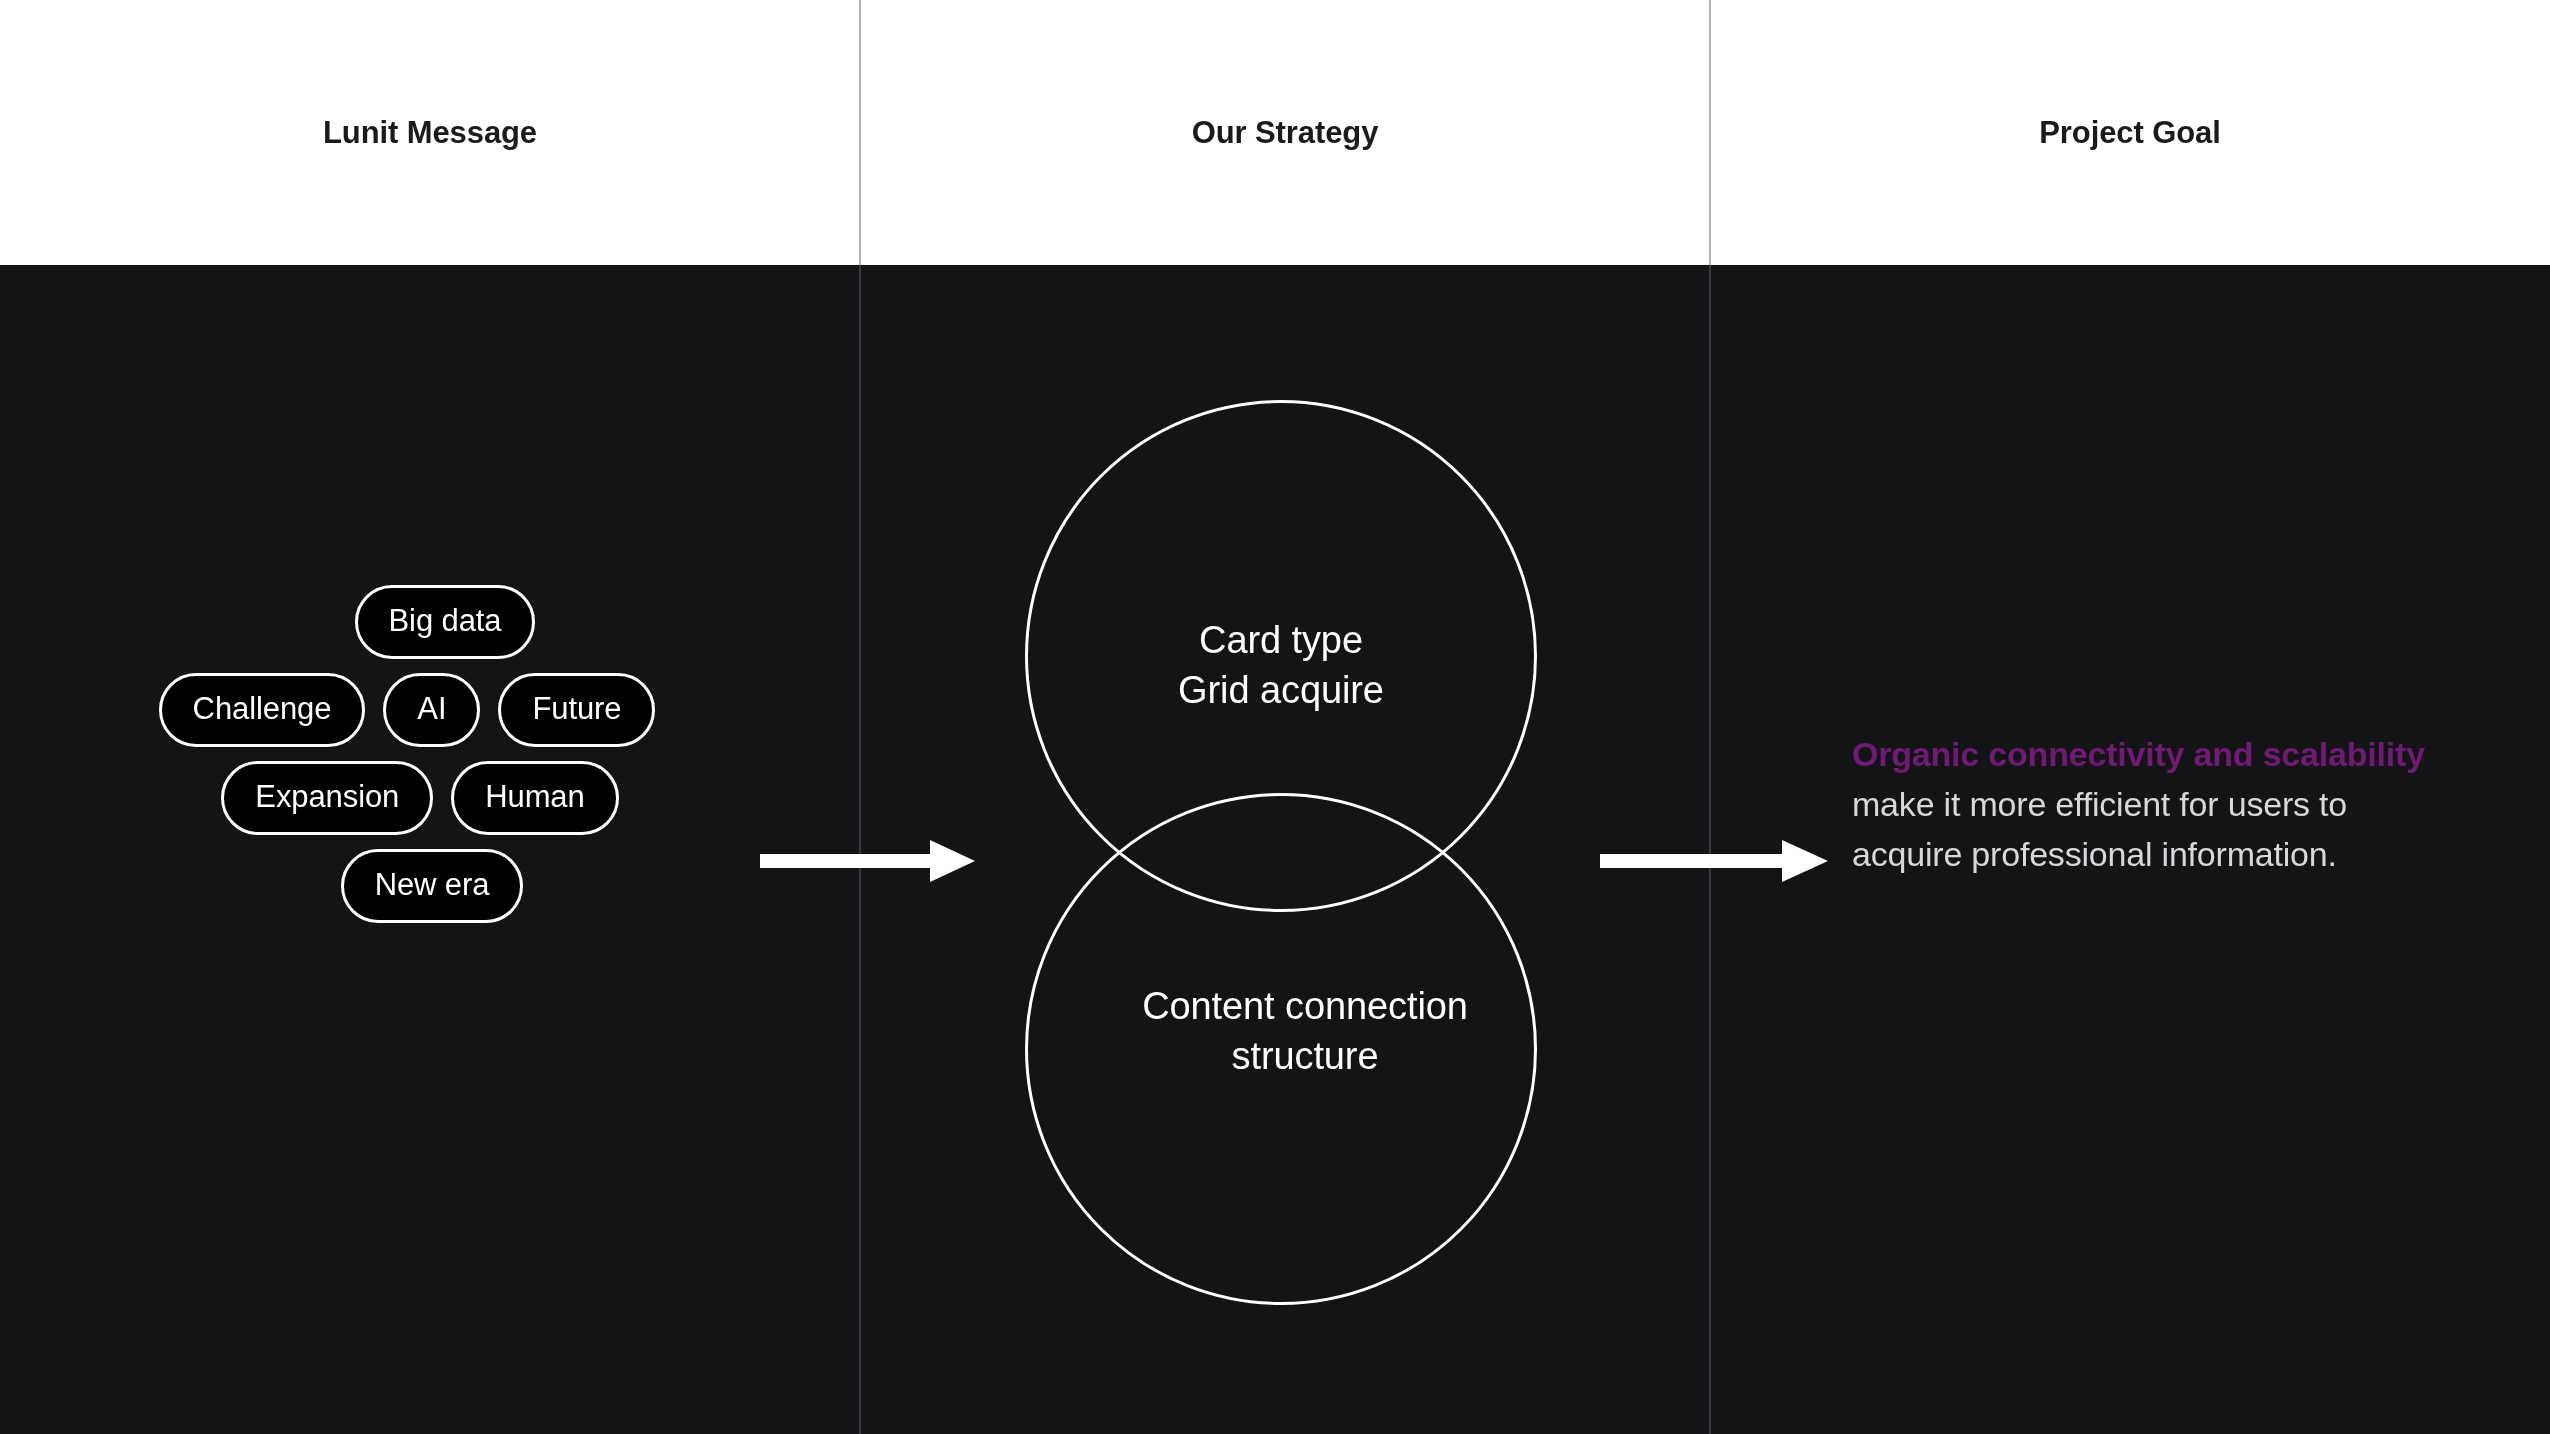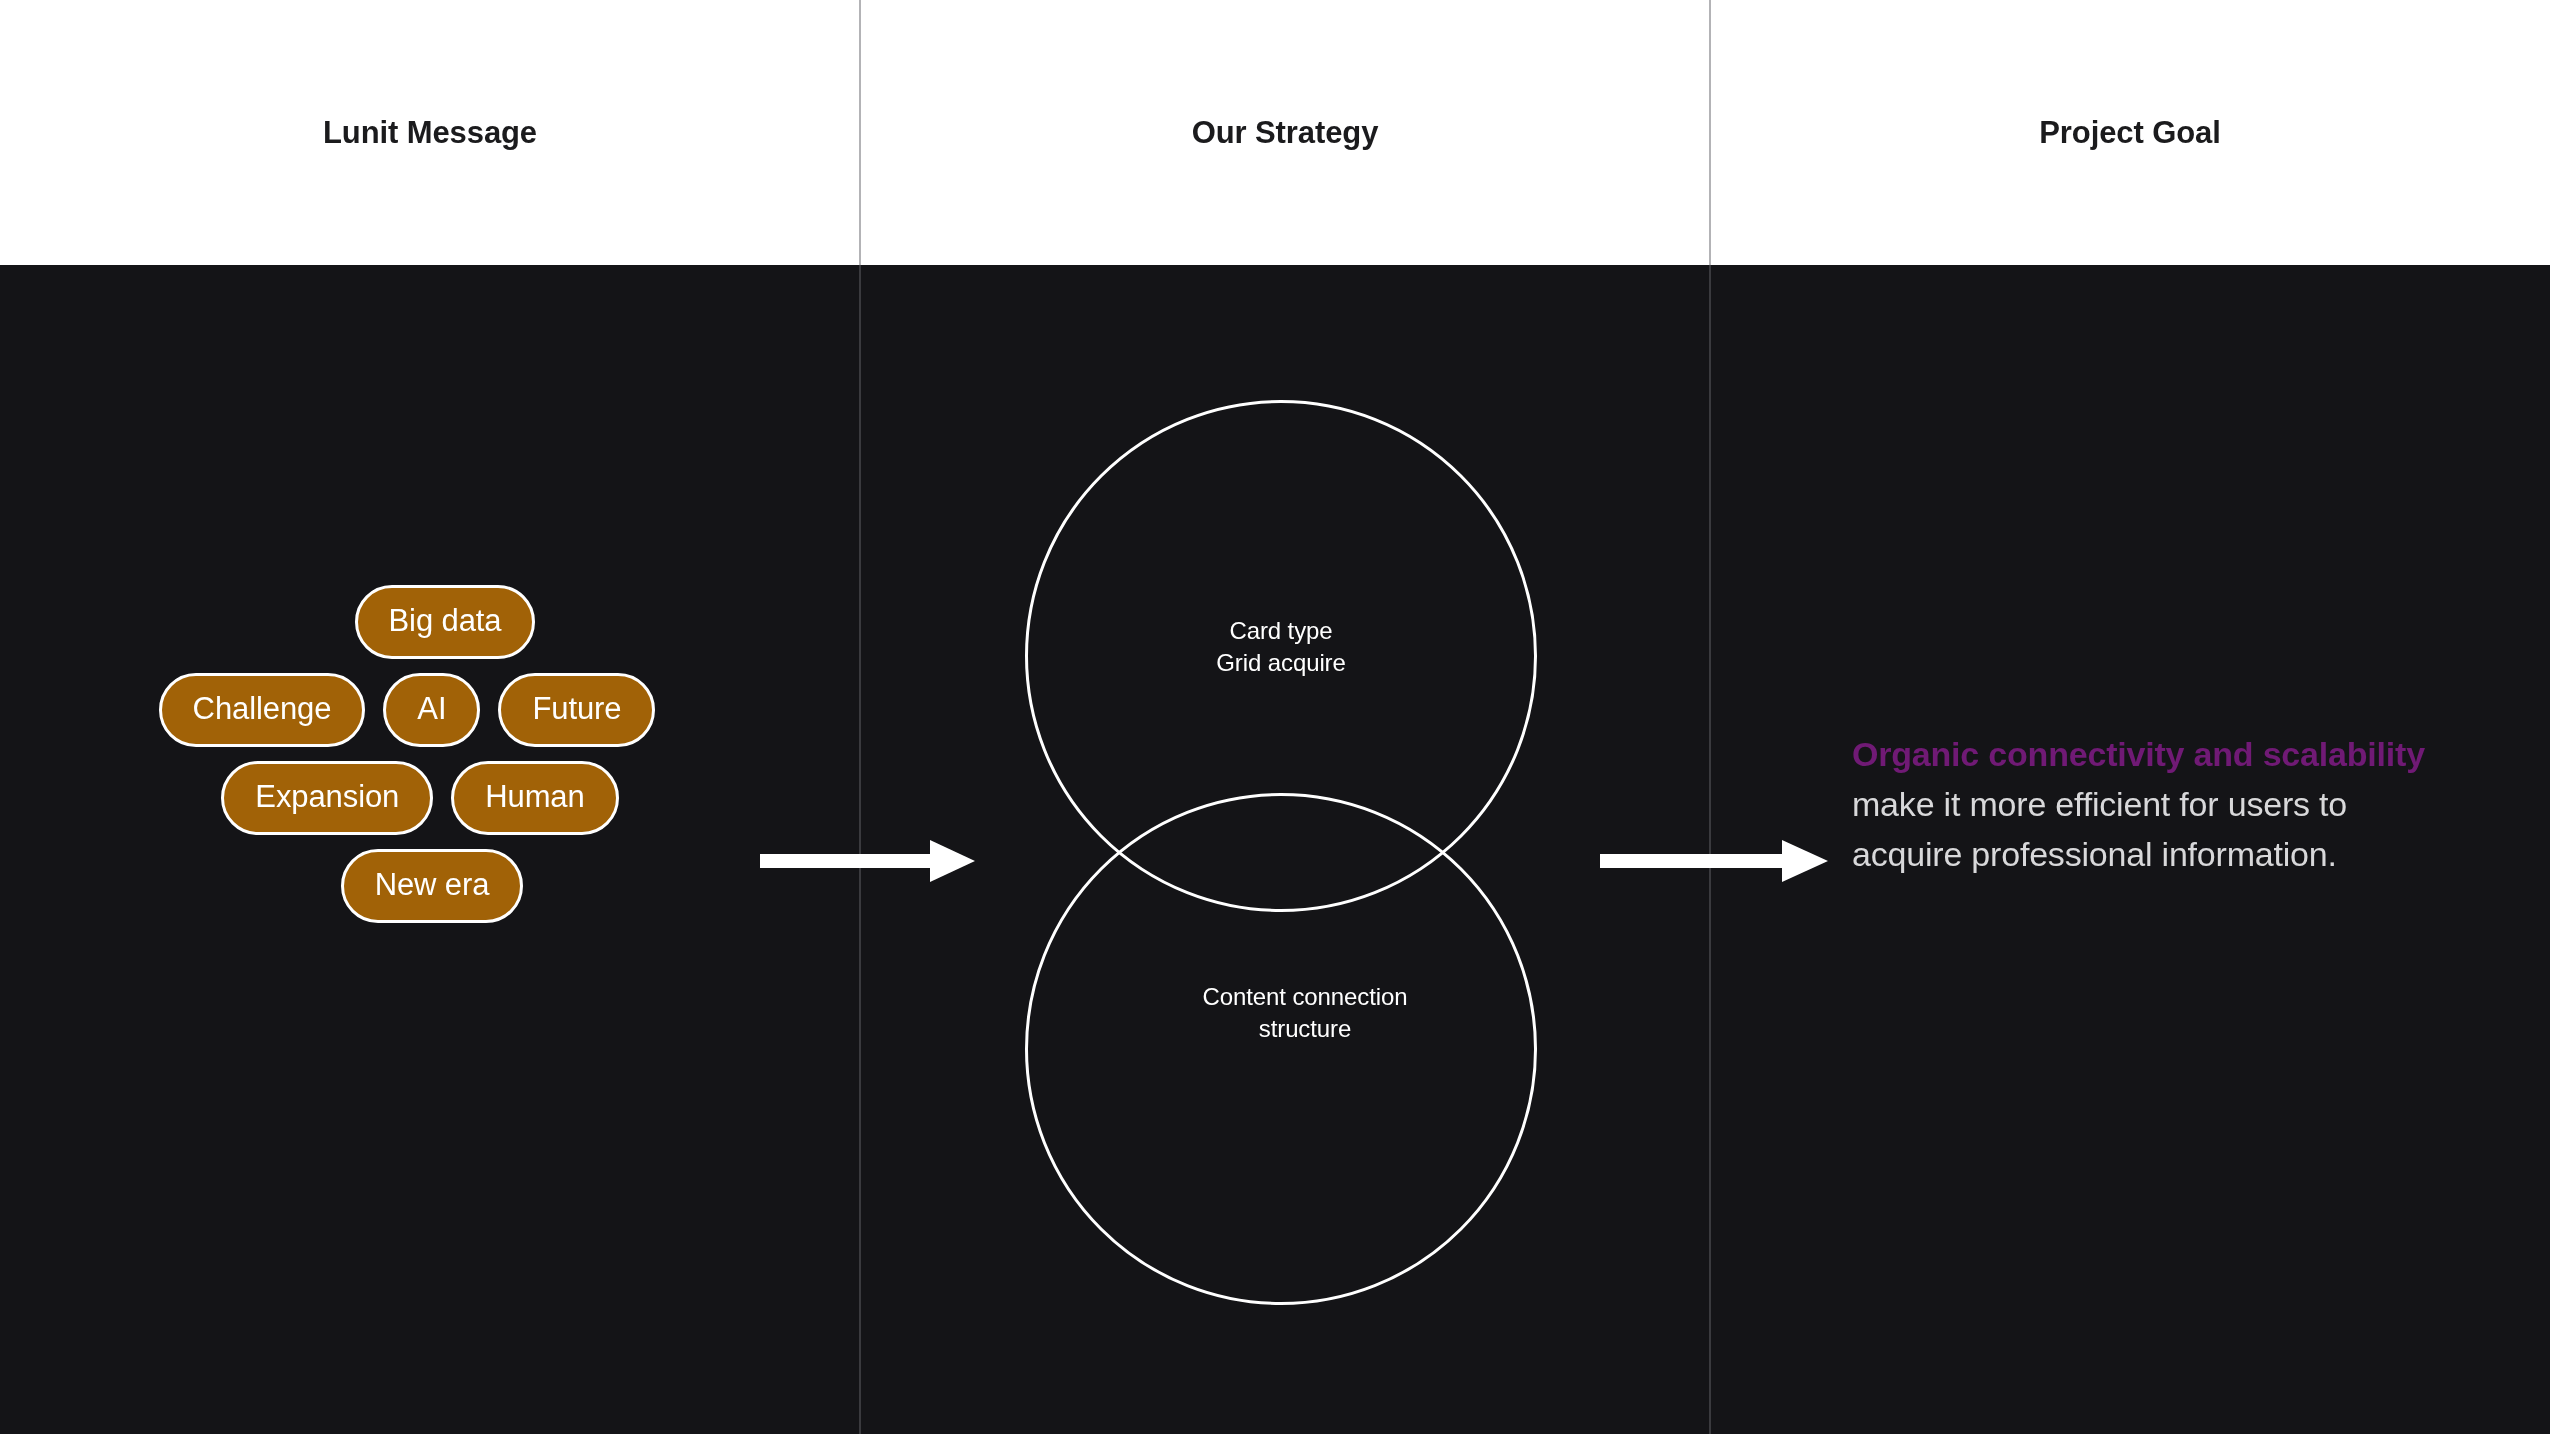--- a/index.html
+++ b/index.html
@@ -77,21 +77,21 @@
     gap:14px;
   }
   .pill-row {
     display:flex;
     justify-content:center;
     align-items:center;
     gap:18px;
     width:100%;
   }
   .pill {
-    background:#a16207;
+    background:#000000;
     border:3px solid #ffffff;
     border-radius:999px;
     color:#ffffff;
     font-size:31px;
     font-weight:400;
     line-height:1;
     padding:17px 31px 20px 31px;
     white-space:nowrap;
     letter-spacing:-0.1px;
   }
@@ -129,21 +129,21 @@
     justify-content:center;
   }
   #venn-circle-top    { top:0px; }
   #venn-circle-bottom { top:393px; }
 
   .venn-label {
     position:absolute;
     width:512px;
     text-align:center;
     color:#ffffff;
-    font-size:24px;
+    font-size:38px;
     font-weight:400;
     line-height:1.32;
     letter-spacing:-0.1px;
     z-index:7;
     left:0;
   }
   #venn-label-top    { top:215px; }
   #venn-label-bottom { top:581px;margin-left:24px; }
 
   

